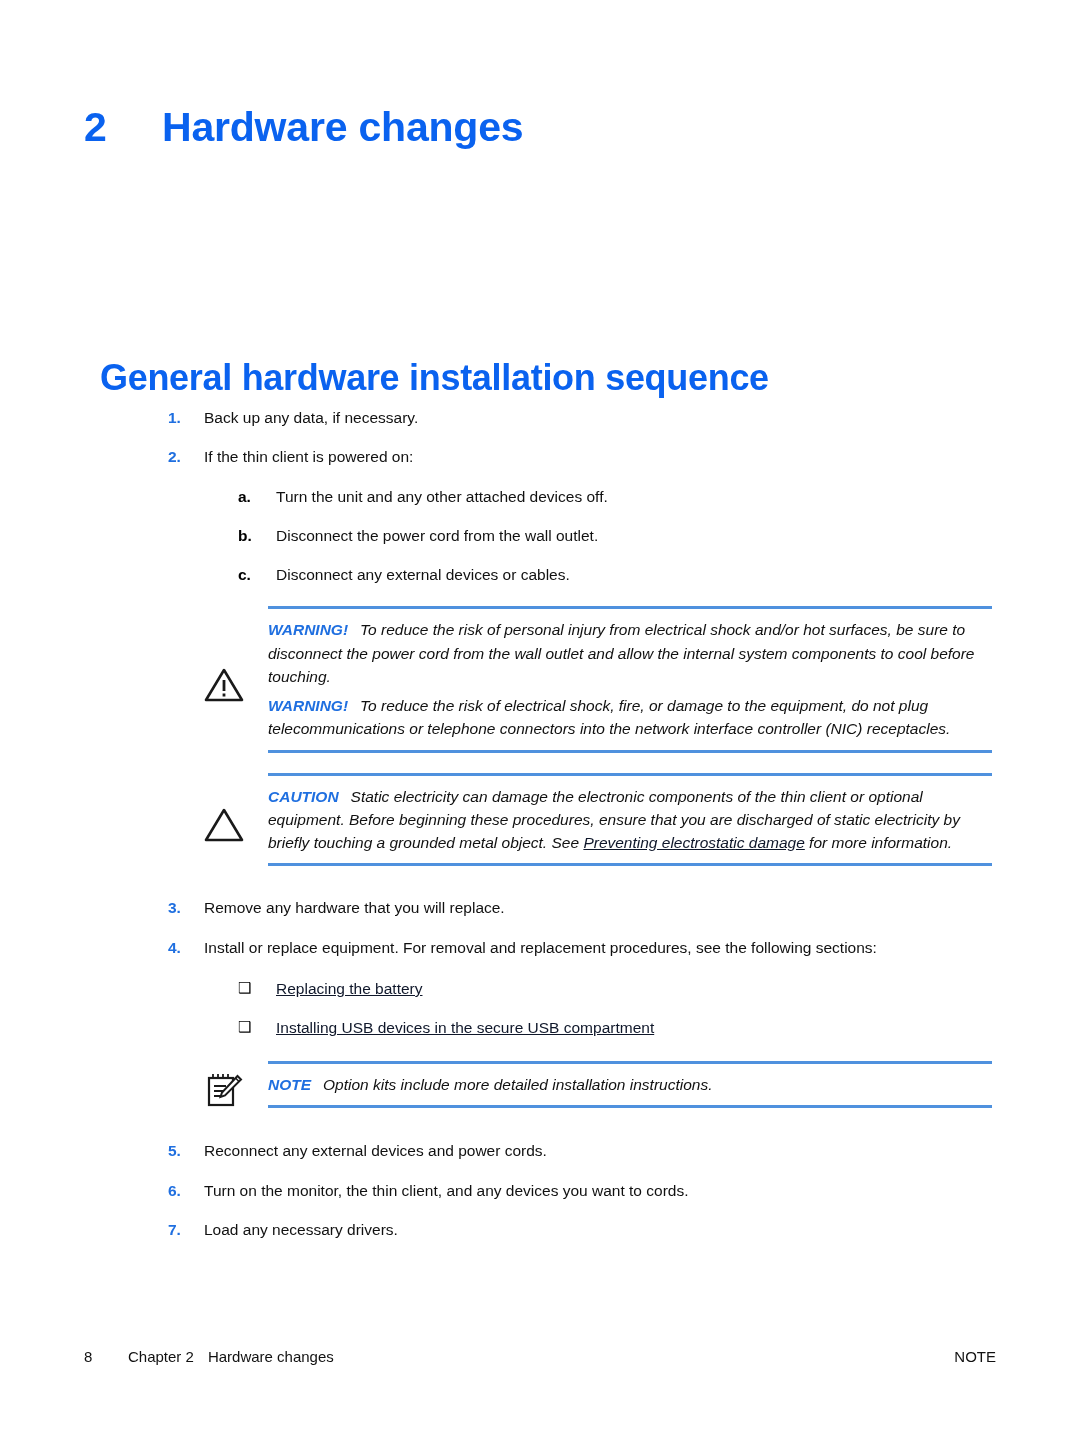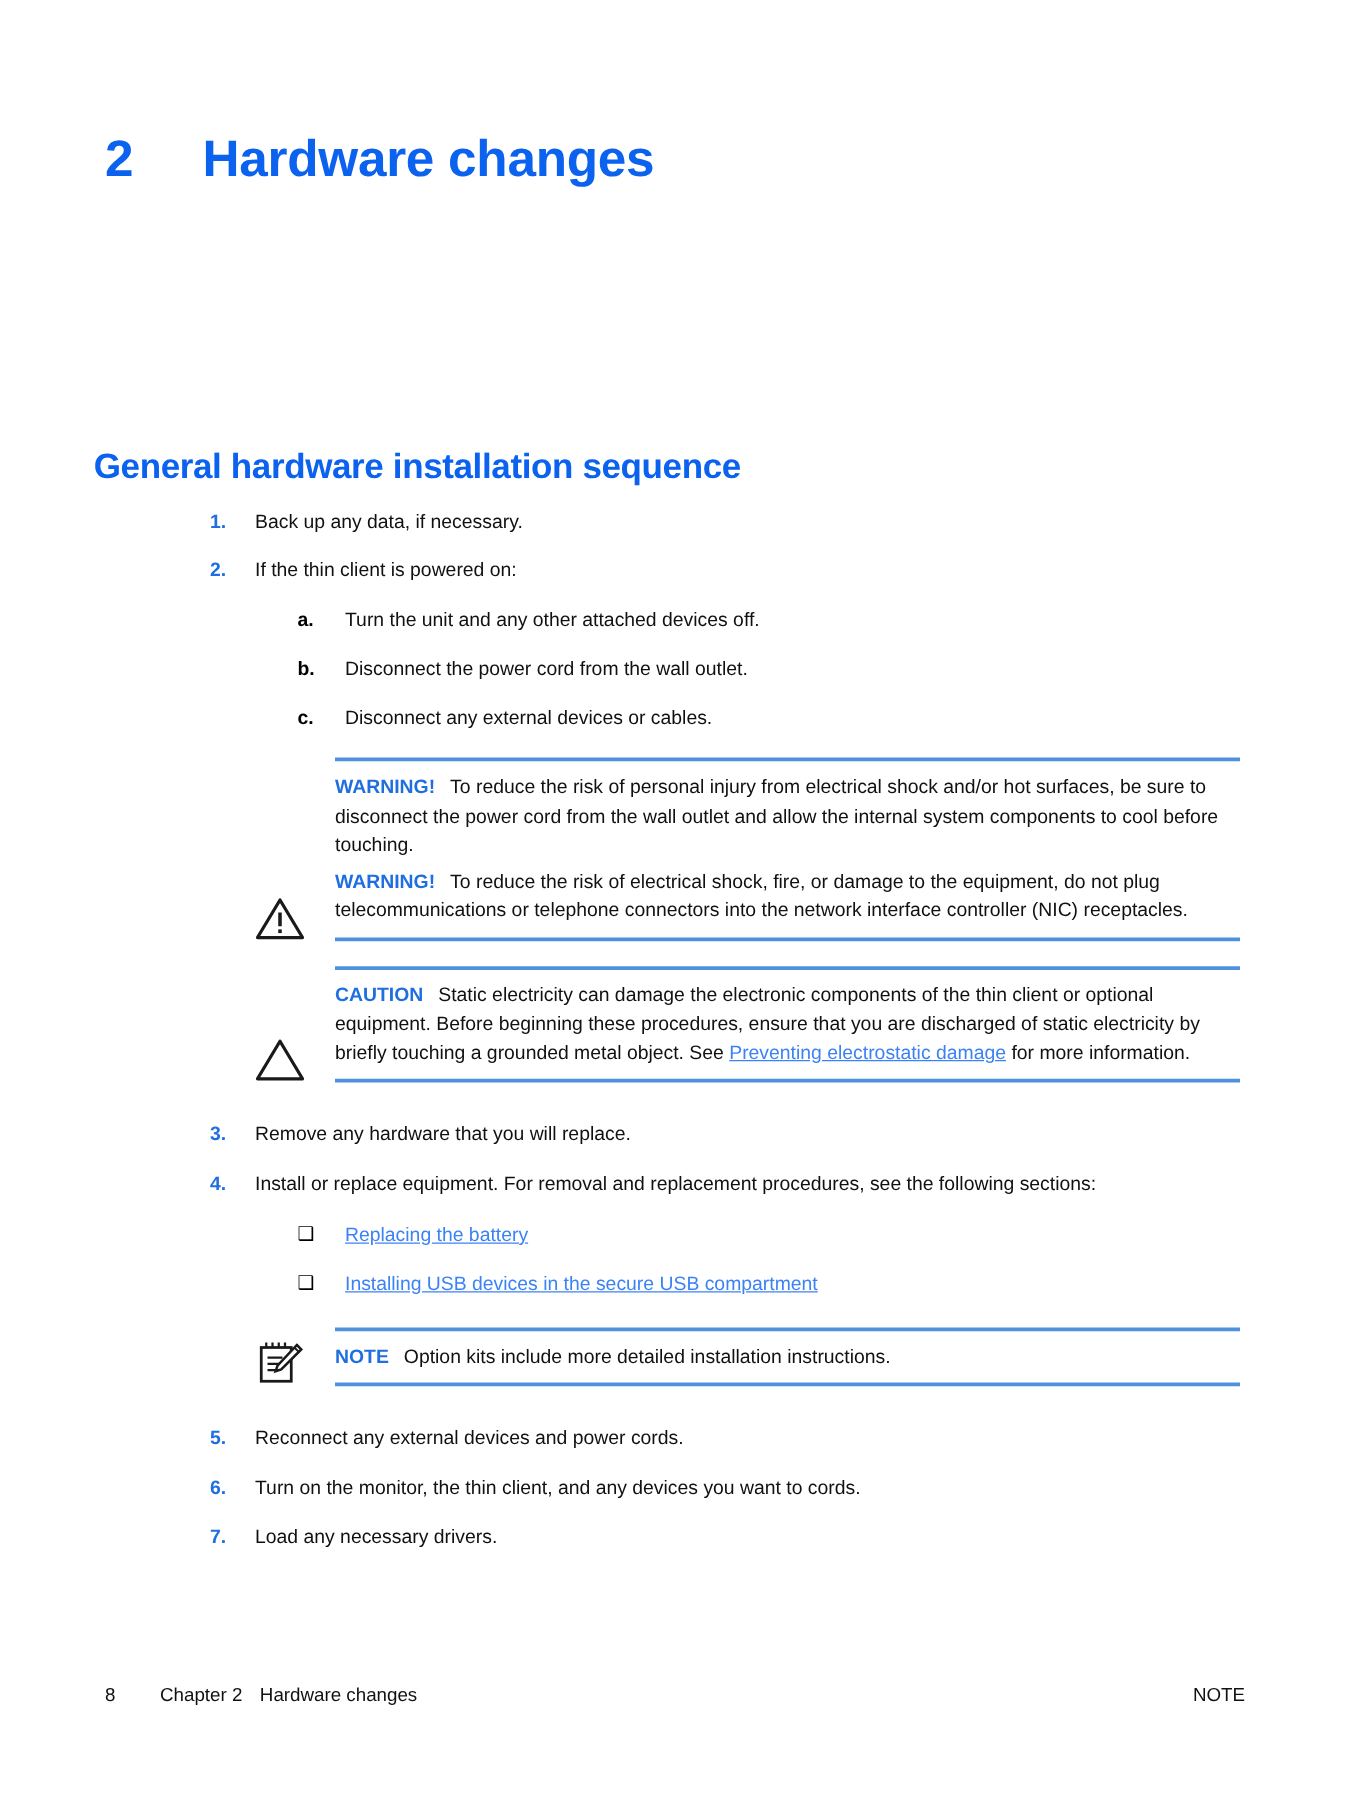--- a/index.html
+++ b/index.html
@@ -35,25 +35,25 @@
   }
   .chapter-num {
     width: 78px;
     flex: 0 0 78px;
   }
   .chapter-name { }
 
   
   .section-heading {
     position: absolute;
-    left: 75px;
+    left: 100px;
     top: 357px;
     color: #0a62ef;
     font-weight: bold;
-    font-size: 28px;
+    font-size: 36px;
     letter-spacing: -0.3px;
     white-space: nowrap;
   }
 
   
   .content {
     position: absolute;
     left: 168px;
     top: 406px;
     width: 824px;
@@ -119,23 +119,24 @@
     color: #000000;
     font-size: 15px;
     line-height: 1.5;
   }
   .bbody { flex: 1 1 auto; }
 
   
   .admon {
     position: relative;
     display: flex;
-    align-items: flex-end;
+    align-items: center;
     margin: 20px 0 20px 0;
     padding-left: 0;
+    font-style: italic;
   }
   .admon-icon {
     flex: 0 0 64px;
     width: 64px;
     padding-top: 12px;
   }
   .admon-icon svg { display: block; }
   .admon-box {
     flex: 1 1 auto;
     border-top: 3px solid #4f91de;
@@ -153,21 +154,21 @@
     font-weight: bold;
   }
   .admon-label::after {
     content: "";
     display: inline-block;
     width: 12px;
   }
 
   
   .link {
-    color: #3b82f6;
+    color: #0f172a;
     text-decoration: underline;
   }
 
   
   .footer {
     position: absolute;
     left: 84px;
     right: 84px;
     top: 1348px;
     display: flex;

